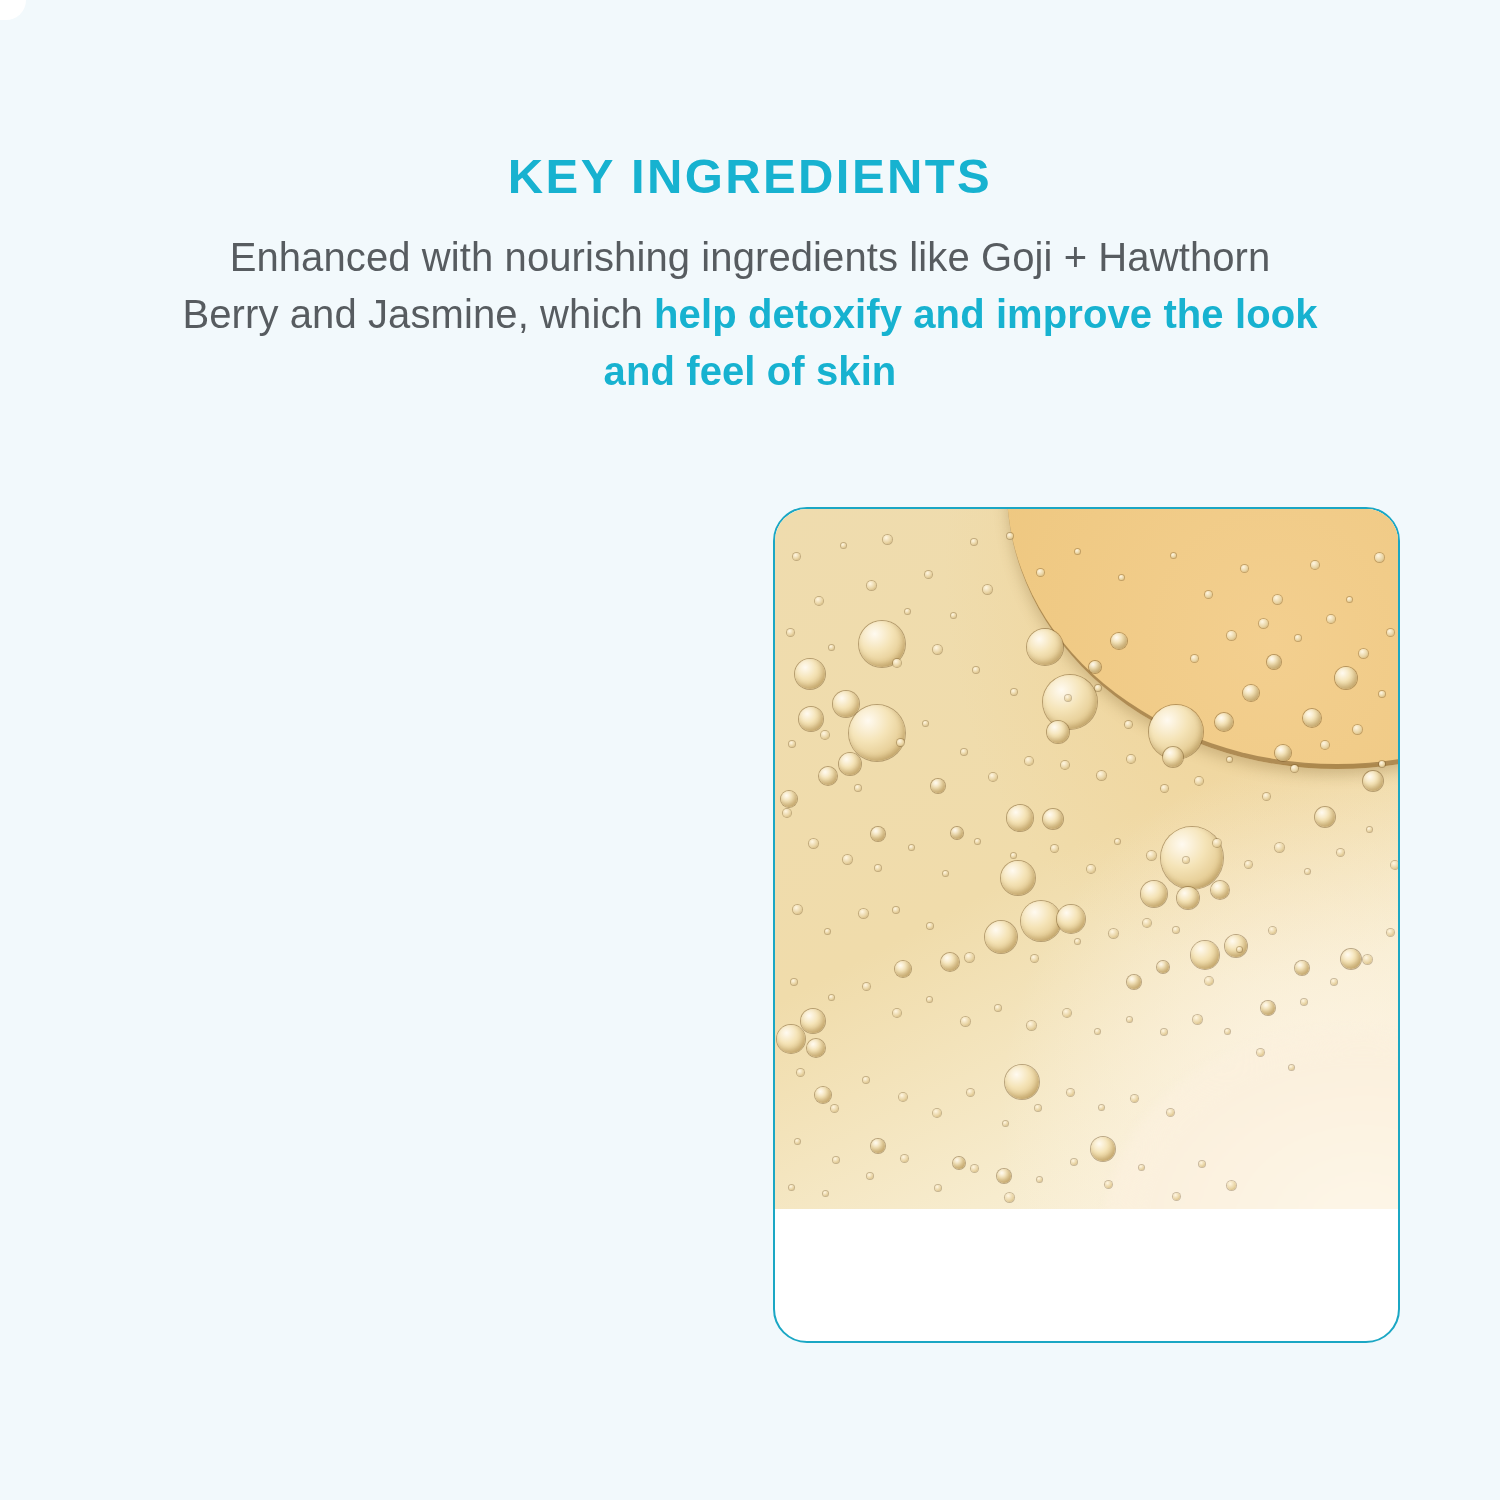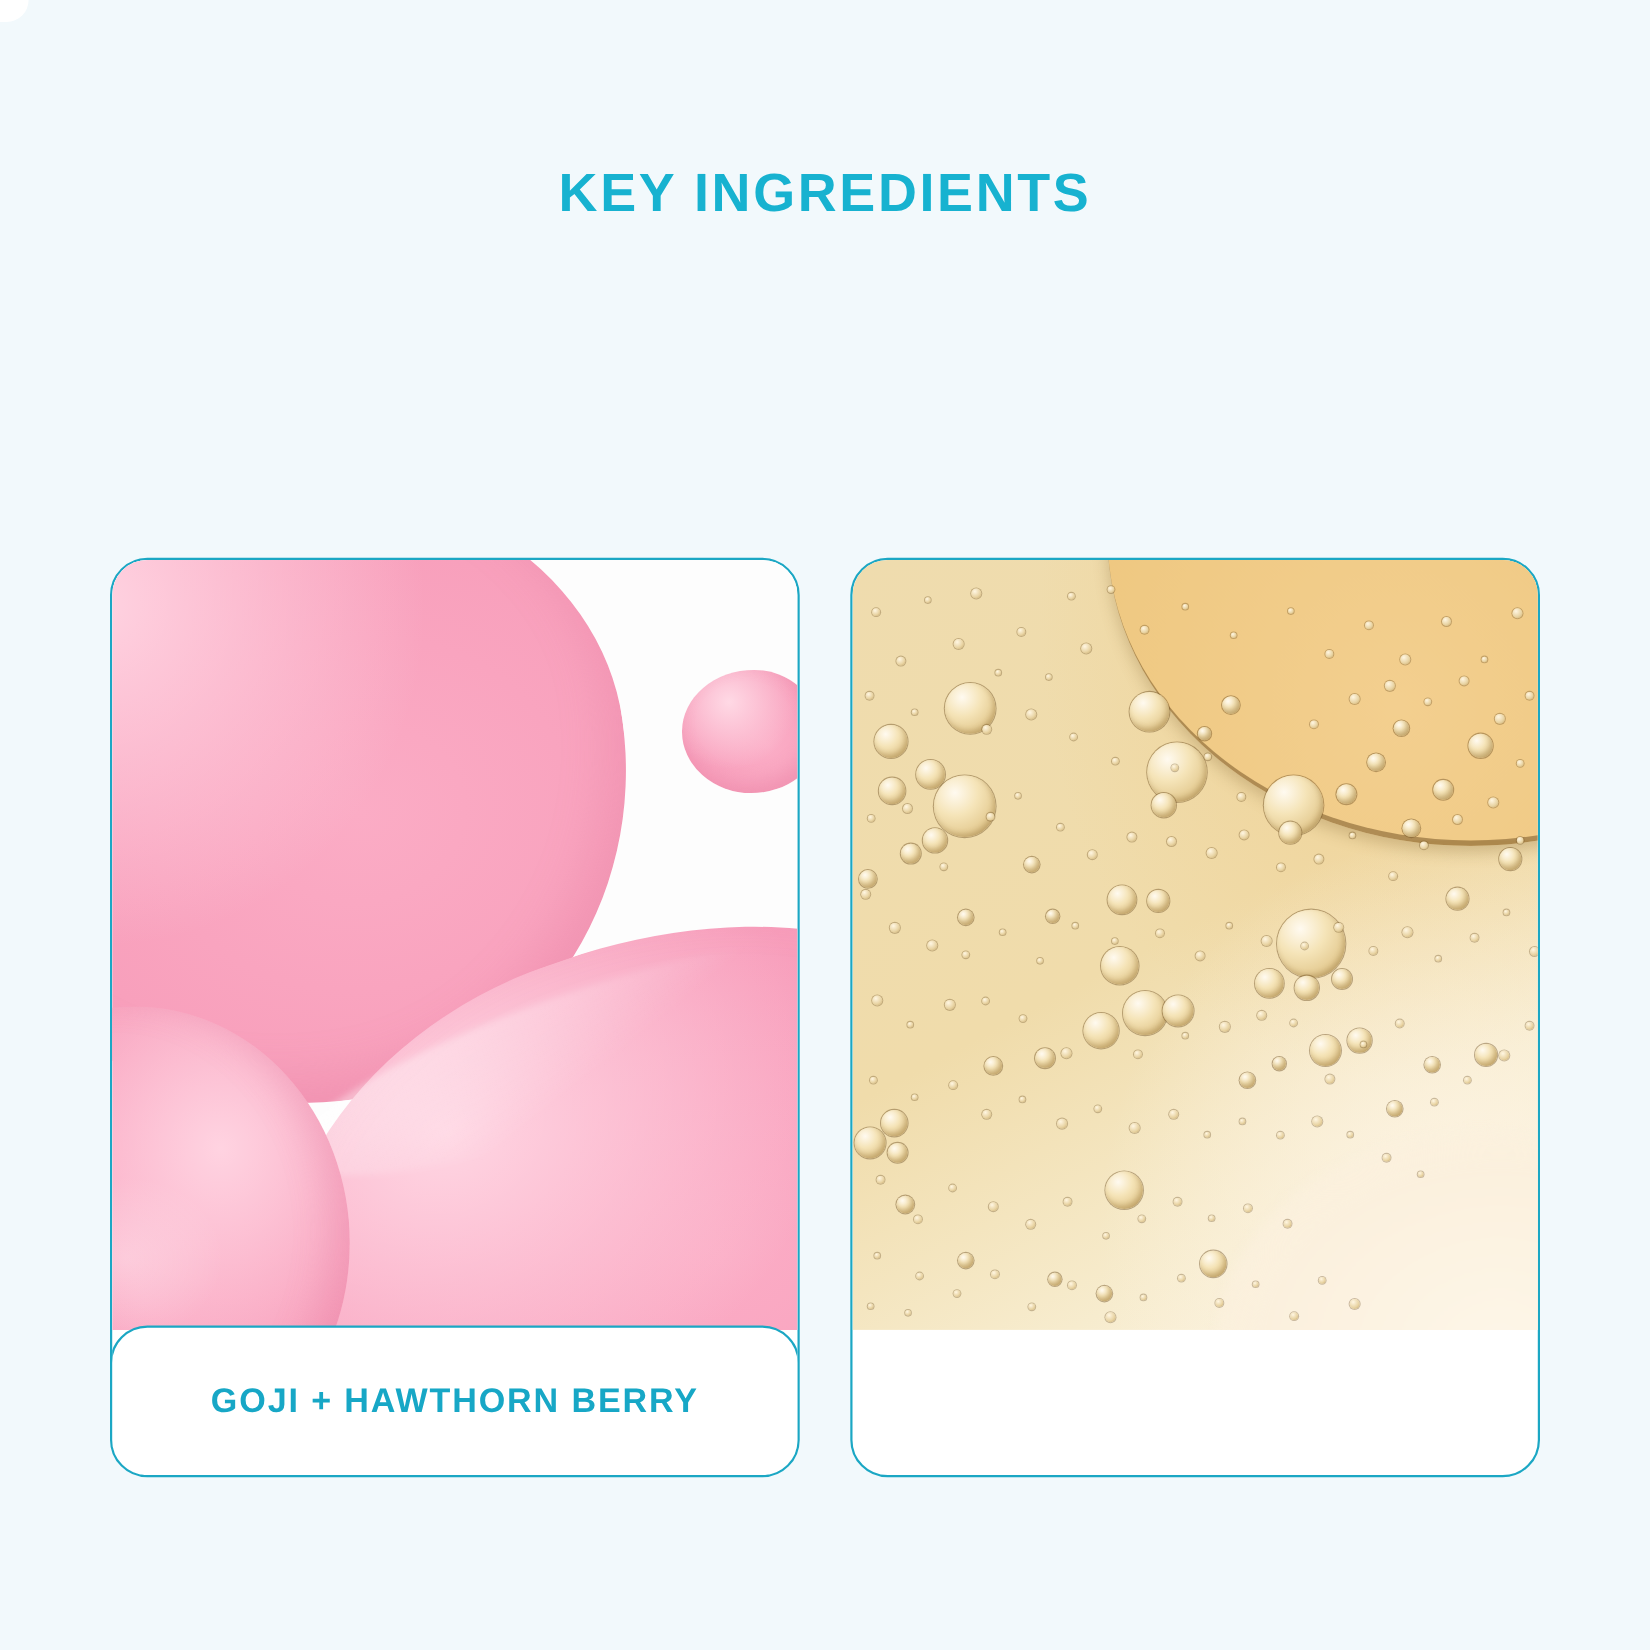--- a/index.html
+++ b/index.html
@@ -229,43 +229,27 @@
 </head>
 <body>
 
 <div id="page">
 
   <div class="corner-notch"></div>
 
   <div class="header">
     <div class="page-title">KEY INGREDIENTS</div>
 
+    <div class="subtitle">
+      <span>Enhanced with nourishing ingredients like Goji + Hawthorn Berry and Jasmine, which </span><span class="hl">help detoxify and improve the look and feel of skin</span>
+    </div>
   </div>
 
   <div class="cards">
 
-    <div class="card left">
-
-      <div class="card-media">
-        <div class="pink-scene">
-          <div class="blob pink-b1">
-            <div class="pink-streak"></div>
-          </div>
-          <div class="blob pink-b2"></div>
-          <div class="blob pink-b3"></div>
-          <div class="pink-b3-rim"></div>
-          <div class="blob pink-b4"></div>
-          <div class="pink-b4-ring"></div>
-        </div>
-      </div>
-
-      <div class="caption">
-        <span class="caption-label">GOJI + HAWTHORN BERRY</span>
-      </div>
-    </div>
 
     <div class="card right">
 
       <div class="card-media">
         <div class="gold-scene">
           <div class="gold-big"></div>
           <div class="gold-cream"></div>
           <div id="bubble-layer">
               <div class="bub" style="left:84px;top:112px;width:46px;height:46px;"></div>
               <div class="bub" style="left:20px;top:150px;width:30px;height:30px;"></div>

